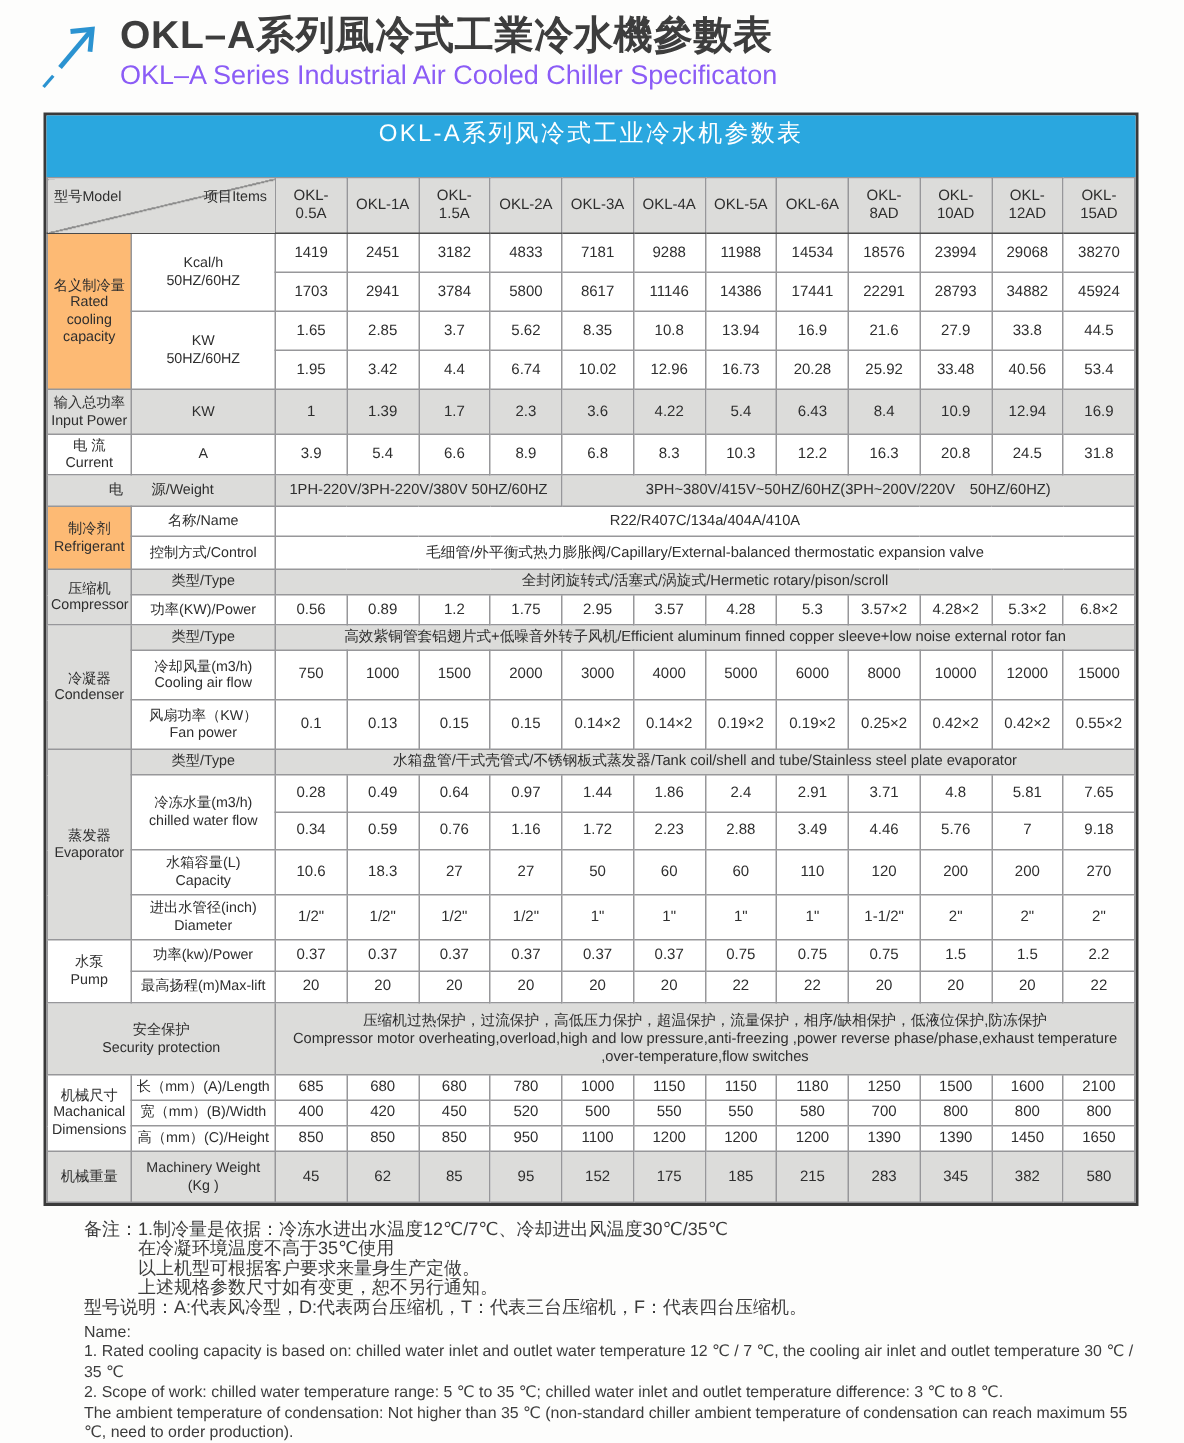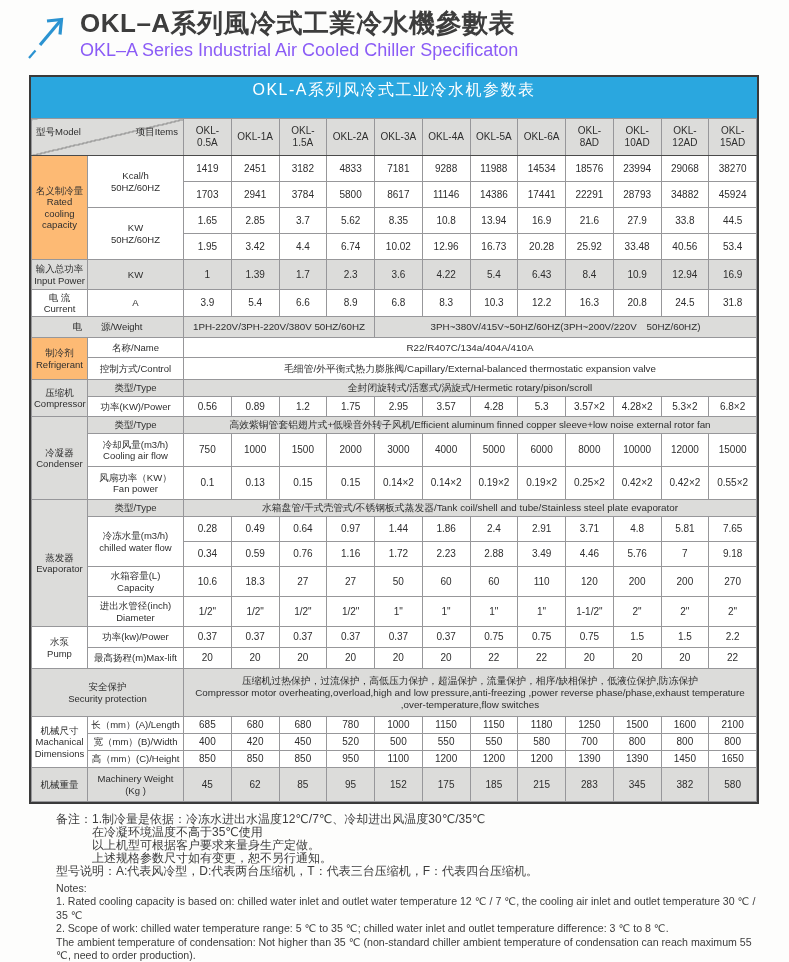--- a/index.html
+++ b/index.html
@@ -478,19 +478,19 @@
 
 <div class="notes" data-name="notes-section">
   <div class="notes-zh" data-name="notes-zh">
       <div class="note-zh" data-name="note-line-zh">备注：1.制冷量是依据：冷冻水进出水温度12℃/7℃、冷却进出风温度30℃/35℃</div>
       <div class="note-zh" data-name="note-line-zh">　　　在冷凝环境温度不高于35℃使用</div>
       <div class="note-zh" data-name="note-line-zh">　　　以上机型可根据客户要求来量身生产定做。</div>
       <div class="note-zh" data-name="note-line-zh">　　　上述规格参数尺寸如有变更，恕不另行通知。</div>
       <div class="note-zh" data-name="note-line-zh">型号说明：A:代表风冷型，D:代表两台压缩机，T：代表三台压缩机，F：代表四台压缩机。</div>
     </div>
   <div class="notes-en" data-name="notes-en">
-      <div class="note-en" data-name="note-line-en">Notes:</div>
+      <div class="note-en" data-name="note-line-en">Name:</div>
       <div class="note-en" data-name="note-line-en">1. Rated cooling capacity is based on: chilled water inlet and outlet water temperature 12 ℃ / 7 ℃, the cooling air inlet and outlet temperature 30 ℃ / 35 ℃</div>
       <div class="note-en" data-name="note-line-en">2. Scope of work: chilled water temperature range: 5 ℃ to 35 ℃; chilled water inlet and outlet temperature difference: 3 ℃ to 8 ℃.</div>
       <div class="note-en" data-name="note-line-en">The ambient temperature of condensation: Not higher than 35 ℃ (non-standard chiller ambient temperature of condensation can reach maximum 55 ℃, need to order production).</div>
       <div class="note-en" data-name="note-line-en">&nbsp;&nbsp;&nbsp;These models above can be customized according to customers＇ requirements.</div>
     </div>
 </div>
 
 </body></html>

